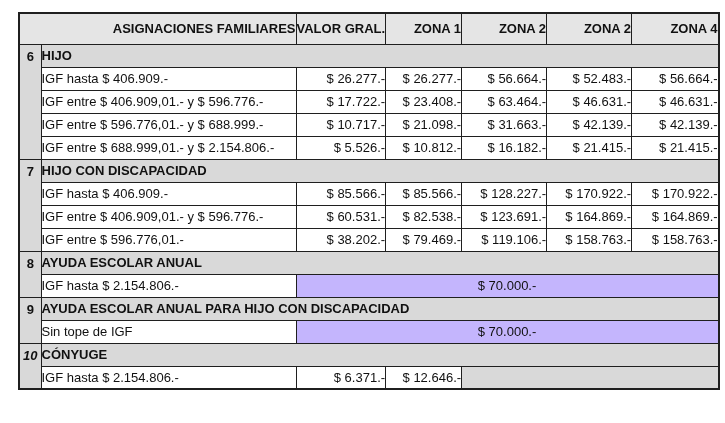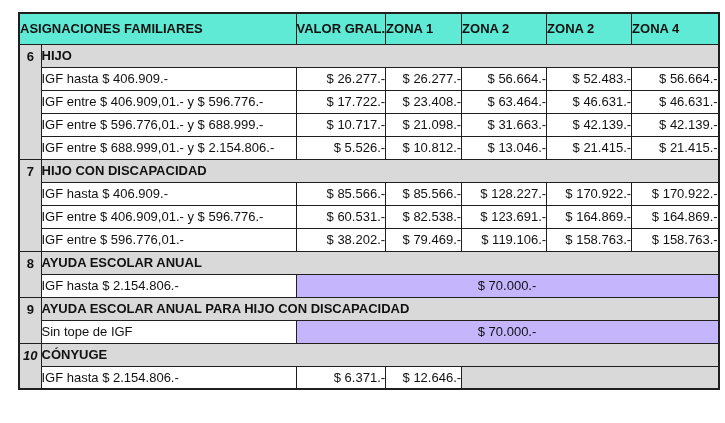--- a/index.html
+++ b/index.html
@@ -30,23 +30,23 @@
     font-size: 13px;
     color: #111111;
     padding: 0;
     overflow: hidden;
     white-space: nowrap;
     box-sizing: border-box;
   }
   thead tr { height: 31px; }
   tbody tr { height: 23px; }
   thead td {
-    background: #5eead4;
+    background: #e5e5e5;
     font-weight: bold;
-    text-align: left;
+    text-align: right;
     vertical-align: middle;
     line-height: 1.22;
     white-space: pre-line;
     border-bottom: 2px solid #1f1f1f;
   }
   td.num {
     background: #d9d9d9;
     font-weight: bold;
     text-align: center;
     vertical-align: top;
@@ -141,21 +141,21 @@
             <td class="val">$ 10.717.-</td>
             <td class="val">$ 21.098.-</td>
             <td class="val">$ 31.663.-</td>
             <td class="val">$ 42.139.-</td>
             <td class="val">$ 42.139.-</td>
           </tr>
           <tr>
             <td class="desc">IGF entre $ 688.999,01.- y $ 2.154.806.-</td>
             <td class="val">$ 5.526.-</td>
             <td class="val">$ 10.812.-</td>
-            <td class="val">$ 13.046.-</td>
+            <td class="val">$ 16.182.-</td>
             <td class="val">$ 21.415.-</td>
             <td class="val">$ 21.415.-</td>
           </tr>
           <tr>
             <td class="num" rowspan="4">7</td>
             <td class="section" colspan="6">HIJO CON DISCAPACIDAD</td>
           </tr>
           <tr>
             <td class="desc">IGF hasta $ 406.909.-</td>
             <td class="val">$ 85.566.-</td>

